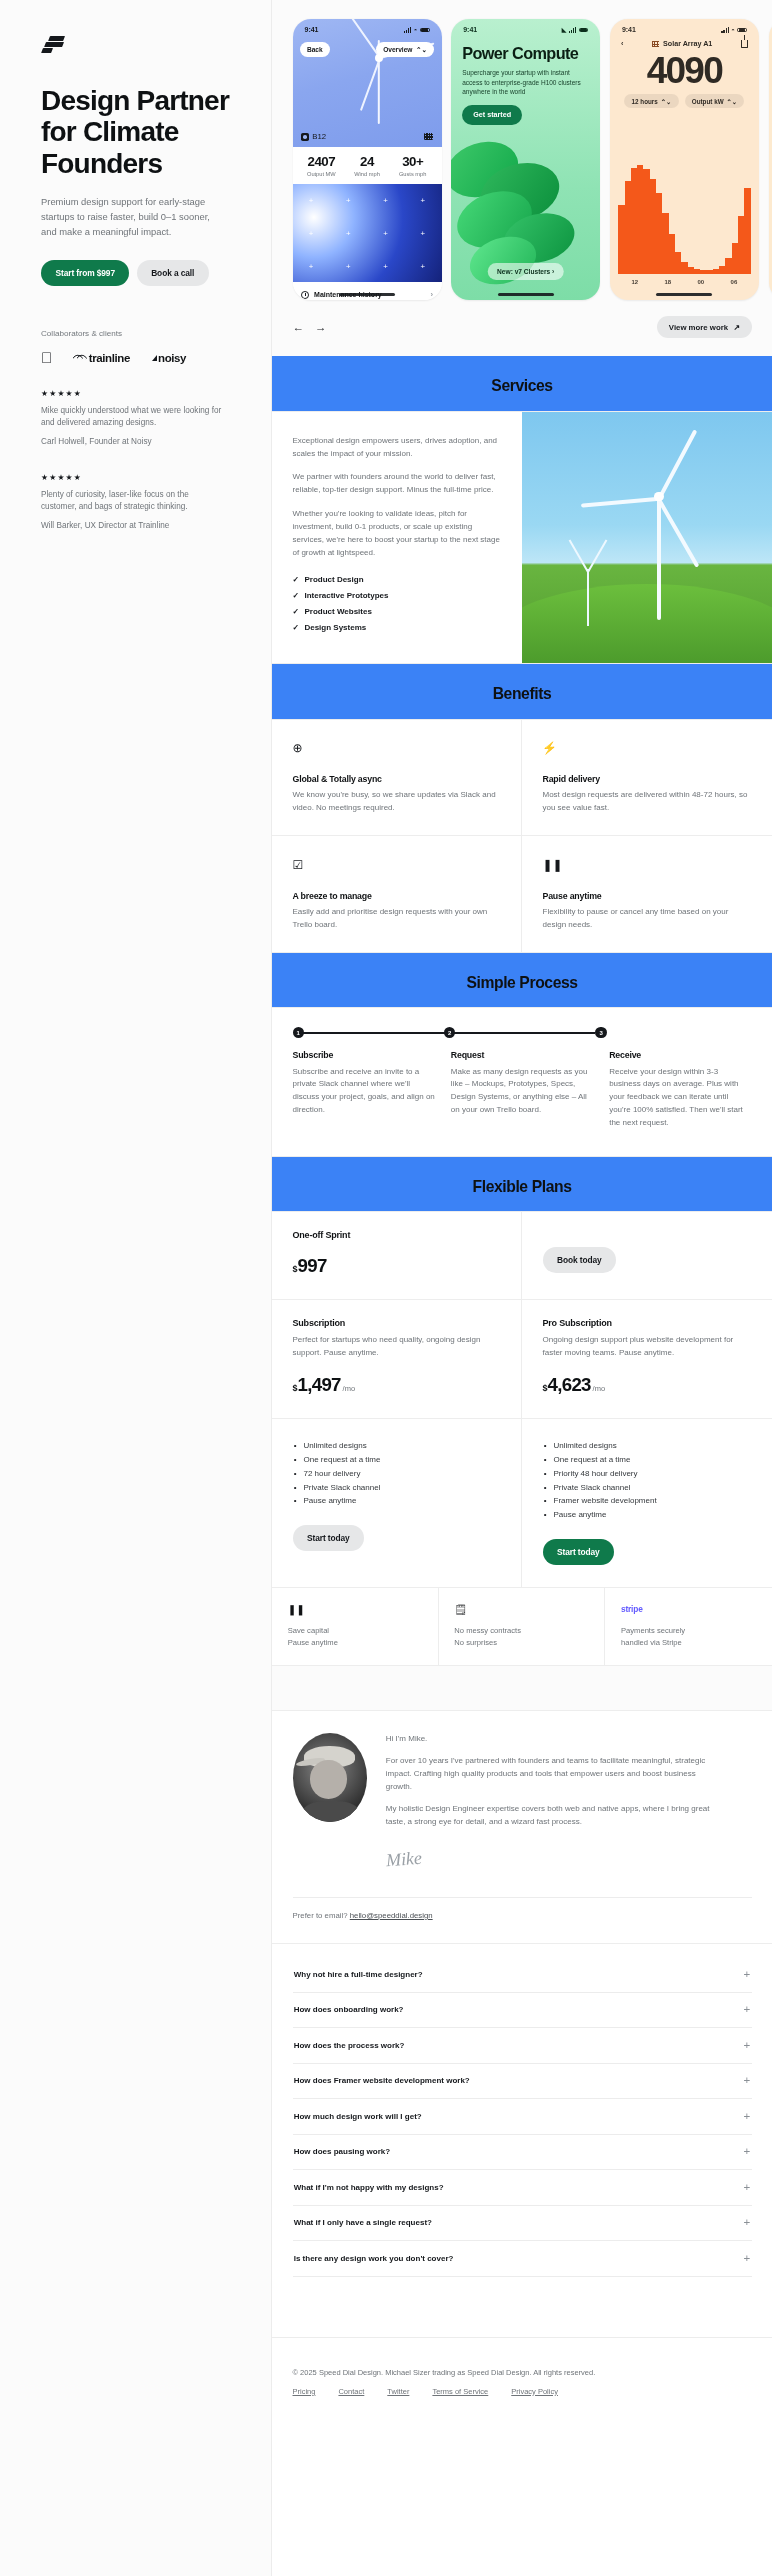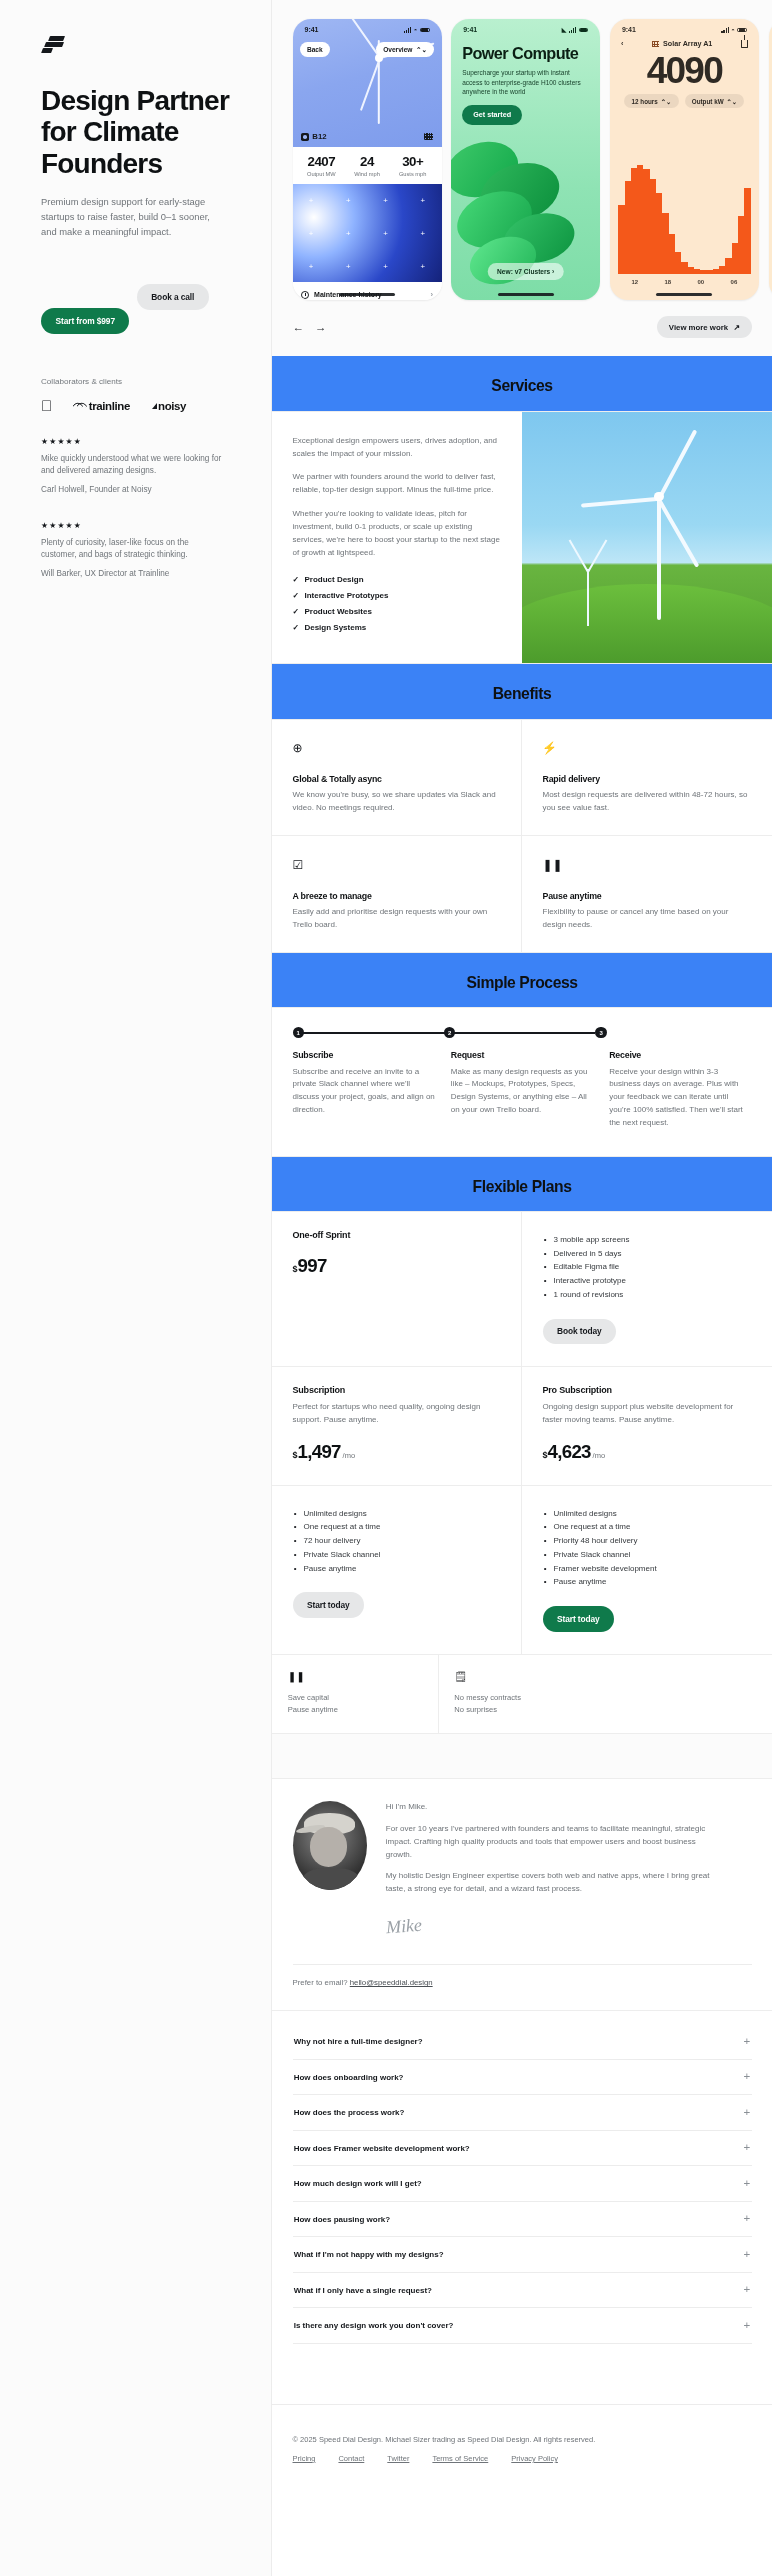--- a/index.html
+++ b/index.html
@@ -33,21 +33,21 @@
     margin-top:14.5px; font-size:9.4px; line-height:1.62; color:#6f7479;
     max-width:181px; font-weight:400;
   }
   .hero-cta{ margin-top:20.5px; display:flex; gap:7.2px; align-items:center; }
   .btn{
     border:none; cursor:pointer; border-radius:603px;
     font-family:"Liberation Sans", sans-serif; font-weight:700;
     font-size:8.4px; letter-spacing:-0.1px; padding:7.8px 14.5px;
     white-space:nowrap;
   }
-  .btn-green{ background:#0f7a4b; color:#fff;margin-top:48px; }
+  .btn-green{ background:#0f7a4b; color:#fff; }
   .btn-grey { background:#e6e7e8; color:#15181c; }
 
   .collab-label{ margin-top:43px; font-size:8.1px; color:#73787d; }
   .logos{ margin-top:12px; display:flex; align-items:center; gap:22px; height:15.7px;}
   .logo-apple{ font-size:15px; line-height:1; color:#15181c; }
   .logo-trainline{ display:flex; align-items:center; gap:3px; font-size:11.5px; font-weight:700; letter-spacing:-0.4px;}
   .tl-mark{ width:11.5px;height:10.3px; position:relative; }
   .tl-mark:before,.tl-mark:after{
     content:""; position:absolute; width:6.6px;height:6.6px;border:1.4px solid #15181c;
     border-right:none;border-bottom:none;border-radius:5.4px 1.2px 5.4px 1.2px; transform:rotate(45deg);
@@ -103,21 +103,21 @@
   .p1 .turbine{ position:absolute; left:58%; top:16%; width:2.4px; height:84px; background:#f4f7ff; transform:translateX(-50%); border-radius:1.2px;}
   .p1 .blade{ position:absolute; left:58%; top:30%; width:2.1px;height:56px;background:#eef3ff;border-radius:1.8px;transform-origin:top center;}
   .p1 .blade.a{ transform:rotate(20deg);} .p1 .blade.b{ transform:rotate(145deg);} .p1 .blade.c{ transform:rotate(-105deg);}
   .p1 .hub{ position:absolute;left:58%;top:30%;width:8.4px;height:8.4px;margin:-4.2px 0 0 -4.2px;border-radius:50%;background:#fff;}
   .pill-sm{
     background:#fff; border-radius:603px; font-size:6.6px; font-weight:700; padding:3.6px 7.2px;
     display:inline-flex; align-items:center; gap:3.6px; color:#15181c;
   }
   .p1 .row-top{ position:absolute; top:23px; left:7.2px; right:7.2px; display:flex; justify-content:space-between;}
   .p1 .row-bot{ position:absolute; bottom:6px; left:8.4px; right:8.4px; display:flex; justify-content:space-between; align-items:center;
-     font-size:7.8px; font-weight:700; color:#15181c;}
+     font-size:7.8px; font-weight:400; color:#15181c;}
   .tag-b12{ display:flex;align-items:center;gap:3.6px; }
   .cam-ico{ width:7.8px;height:7.8px;border-radius:1.8px;background:#15181c;position:relative;}
   .cam-ico:after{content:"";position:absolute;inset:2.1px;border-radius:50%;background:#9fb7f3;}
   .grid-ico{ width:9px;height:7.2px;background:
      repeating-linear-gradient(90deg,#15181c 0 1.2px,transparent 1.2px 2.4px),
      repeating-linear-gradient(0deg,#15181c 0 1.2px,transparent 1.2px 2.4px); border-radius:1.2px;}
   .stats{ display:flex; background:#fff; padding:7.2px 6px 7.8px 6px; }
   .stat{ flex:1; text-align:center; }
   .stat .n{ font-size:13.3px; font-weight:700; letter-spacing:-0.5px; }
   .stat .l{ font-size:5.7px; color:#6f7479; margin-top:1.2px; }
@@ -609,27 +609,20 @@
     <section class="plan-row">
       <div class="plan-cell">
         <h4>One-off Sprint</h4>
         <div class="price">
           <span class="cur">$</span>
           <span class="amt">997</span>
           <span class="per"></span>
         </div>
       </div>
       <div class="plan-cell">
-        <ul class="feat">
-          <li>3 mobile app screens</li>
-          <li>Delivered in 5 days</li>
-          <li>Editable Figma file</li>
-          <li>Interactive prototype</li>
-          <li>1 round of revisions</li>
-        </ul>
         <button class="btn btn-grey">Book today</button>
       </div>
     </section>
 
     <section class="plan-row">
       <div class="plan-cell">
         <h4>Subscription</h4>
         <p class="desc">Perfect for startups who need quality, ongoing design support. Pause anytime.</p>
         <div class="price">
           <span class="cur">$</span>
@@ -674,20 +667,26 @@
 
     <section class="trust">
       <div class="tcell">
         <div class="ico">❚❚</div>
         <p><span>Save capital</span><br><span>Pause anytime</span></p>
       </div>
       <div class="tcell">
         <div class="ico">🗒</div>
         <p><span>No messy contracts</span><br><span>No surprises</span></p>
       </div>
+      <div class="tcell">
+        <div class="ico">
+            <span class="stripe-word">stripe</span>
+          </div>
+        <p><span>Payments securely</span><br><span>handled via Stripe</span></p>
+      </div>
     </section>
 
     <div class="spacer-band"></div>
 
     <section class="bio">
       <div class="avatar">
         <div class="cap"></div>
         <div class="face"></div>
         <div class="torso"></div>
       </div>

